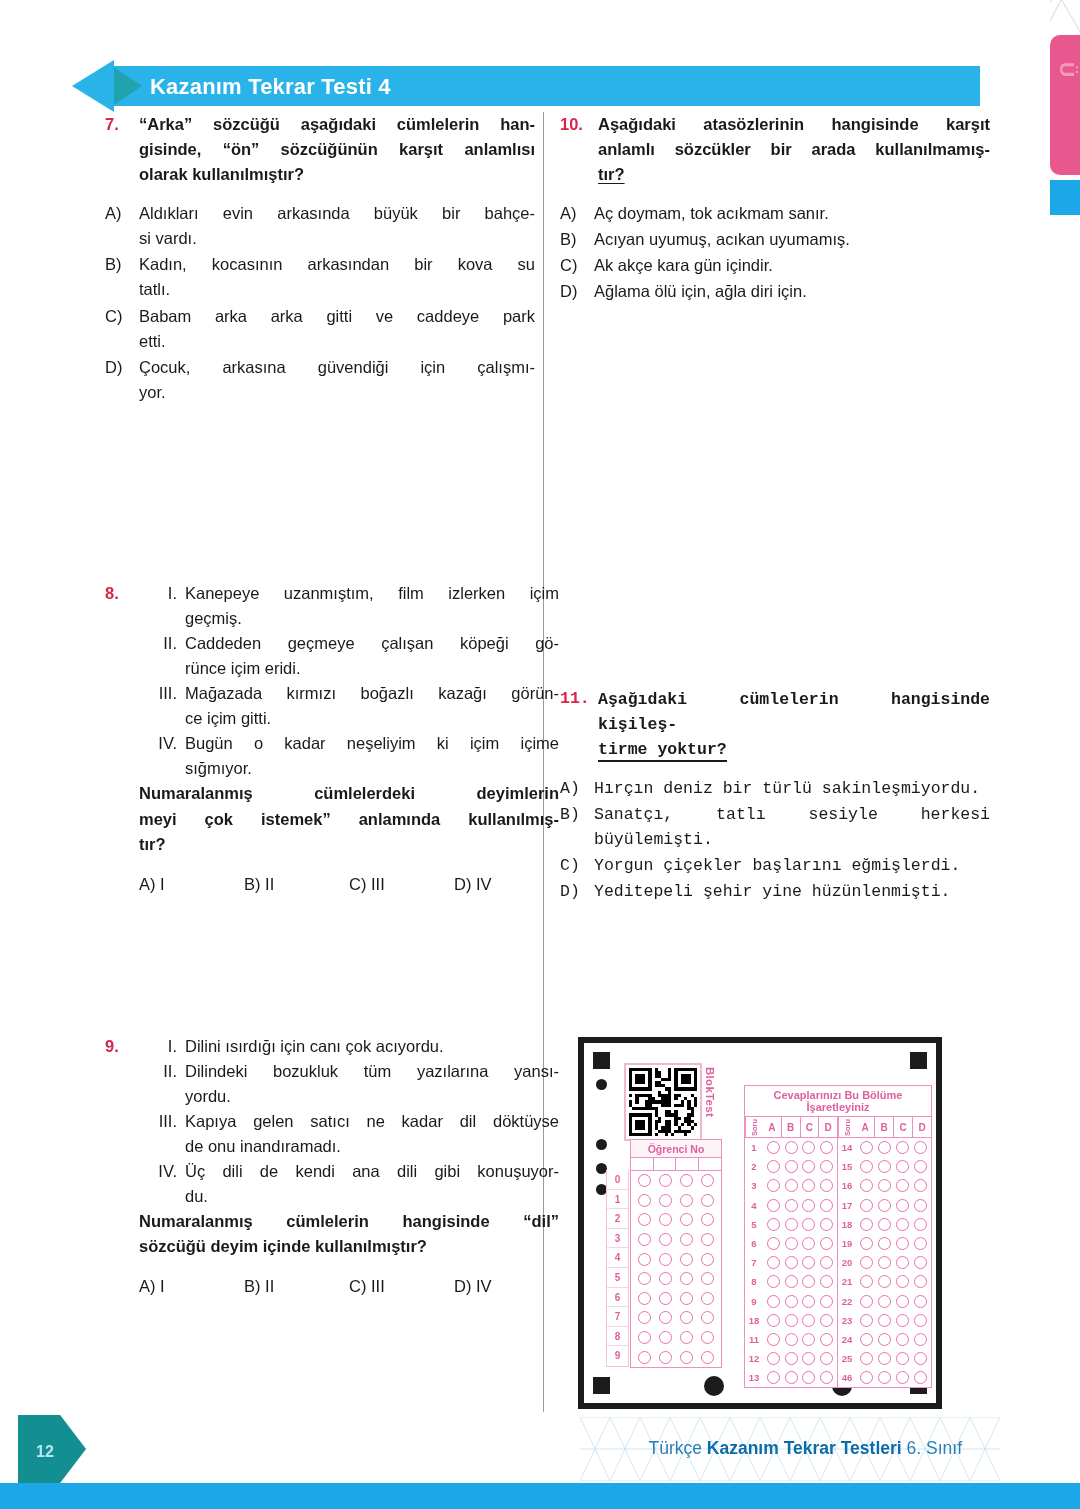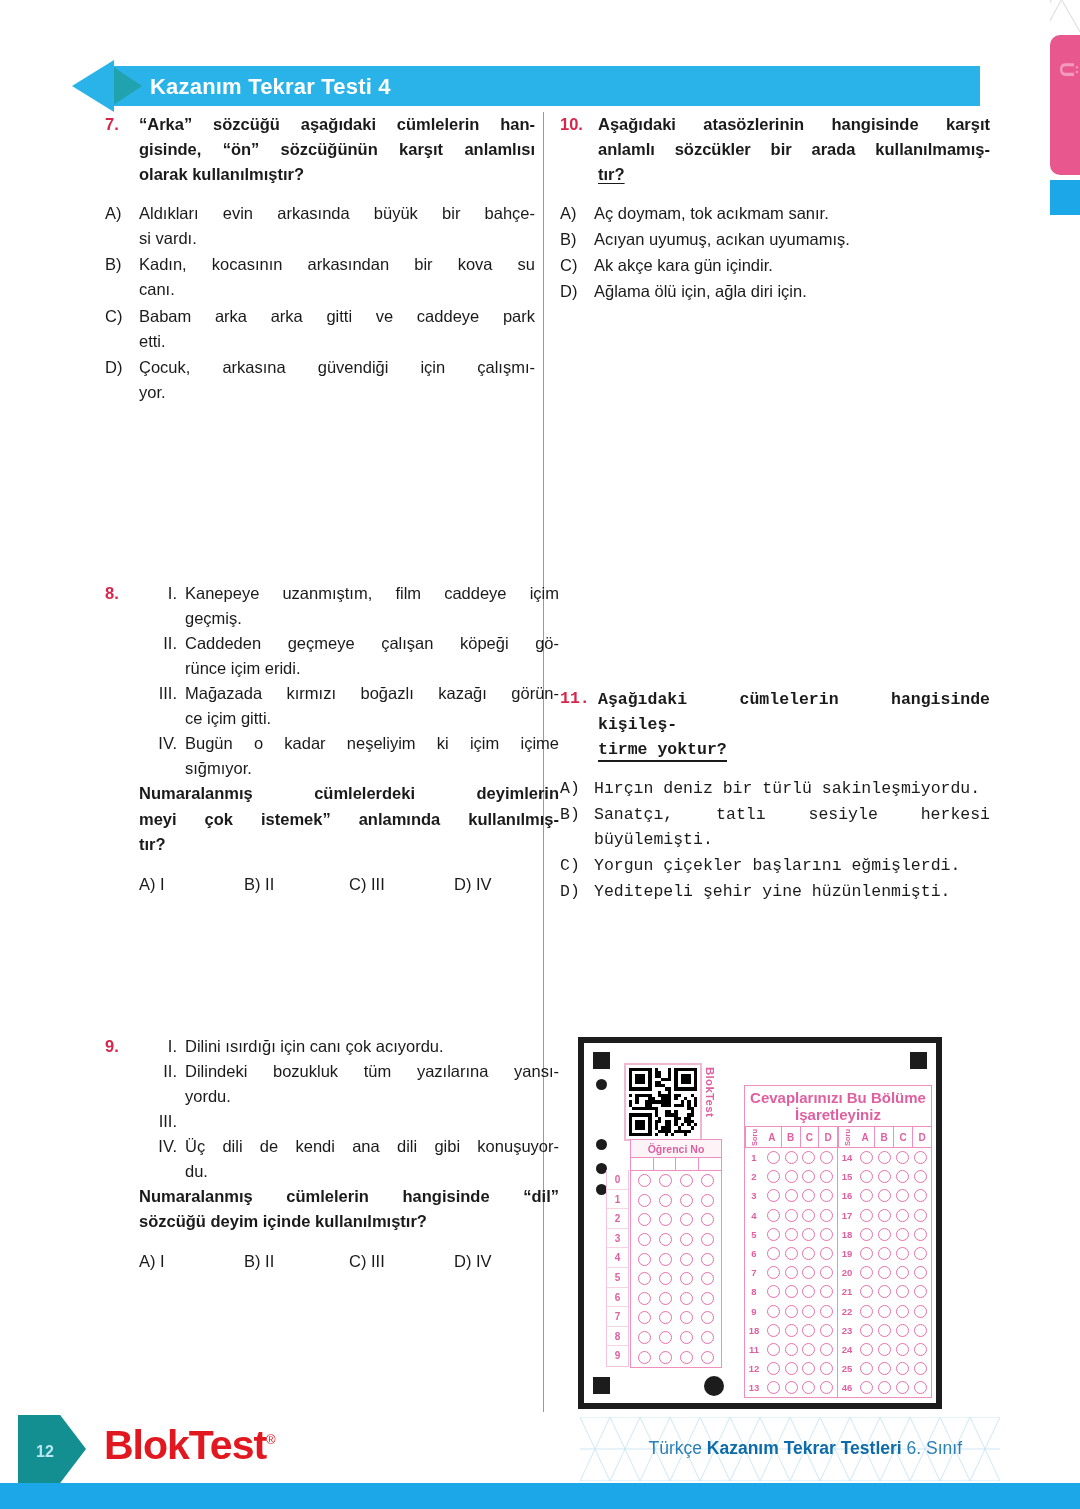--- a/index.html
+++ b/index.html
@@ -173,21 +173,21 @@
     color:#e05fa0; font-size:10px; font-weight:bold;
     border-bottom:1px solid #f6d4e4;
   }
   .digcol div:last-child { border-bottom:none; }
 
   .ansbox {
     position:absolute; left:160px; top:42px; width:188px;
     border:1.4px solid #ef8fc0; background:#fff;
   }
   .ans-title {
-    text-align:center; color:#e05fa0; font-size:15px; font-weight:bold;
+    text-align:center; color:#e05fa0; font-size:11px; font-weight:bold;
     padding:3px 0; border-bottom:1.4px solid #ef8fc0;
   }
   .ans-cols { display:flex; }
   .ans-col { width:50%; }
   .ans-col:first-child { border-right:1.4px solid #ef8fc0; }
   .ans-hdr { display:flex; border-bottom:1.4px solid #ef8fc0; height:21px; }
   .ans-hdr .soru {
     flex:0 0 18px; writing-mode: vertical-rl; transform: rotate(180deg);
     color:#e05fa0; font-size:7.5px; font-weight:bold;
     display:flex; align-items:center; justify-content:center;
@@ -270,21 +270,21 @@
           <div class="opt-key nb">A)</div>
           <div class="opt-txt">
             <div style="text-align-last:justify">Aldıkları evin arkasında büyük bir bahçe-</div>
             <div>si vardı.</div>
           </div>
         </div>
         <div class="opt">
           <div class="opt-key nb">B)</div>
           <div class="opt-txt">
             <div style="text-align-last:justify">Kadın, kocasının arkasından bir kova su</div>
-            <div>canı.</div>
+            <div>tatlı.</div>
           </div>
         </div>
         <div class="opt">
           <div class="opt-key nb">C)</div>
           <div class="opt-txt">
             <div style="text-align-last:justify">Babam arka arka gitti ve caddeye park</div>
             <div>etti.</div>
           </div>
         </div>
         <div class="opt">
@@ -298,21 +298,21 @@
     </div>
 
     <div class="q" style="margin-top:176px;">
       <div class="q-head">
         <div class="q-num">8.</div>
         <div style="flex:1">
           <div class="rl">
             <div class="rl-item">
               <div class="rl-num">I.</div>
               <div class="rl-txt">
-                <div style="text-align-last:justify">Kanepeye uzanmıştım, film caddeye içim</div>
+                <div style="text-align-last:justify">Kanepeye uzanmıştım, film izlerken içim</div>
                 <div>geçmiş.</div>
               </div>
             </div>
             <div class="rl-item">
               <div class="rl-num">II.</div>
               <div class="rl-txt">
                 <div style="text-align-last:justify">Caddeden geçmeye çalışan köpeği gö-</div>
                 <div>rünce içim eridi.</div>
               </div>
             </div>
@@ -359,20 +359,24 @@
             </div>
             <div class="rl-item">
               <div class="rl-num">II.</div>
               <div class="rl-txt">
                 <div style="text-align-last:justify">Dilindeki bozukluk tüm yazılarına yansı-</div>
                 <div>yordu.</div>
               </div>
             </div>
             <div class="rl-item">
               <div class="rl-num">III.</div>
+              <div class="rl-txt">
+                <div style="text-align-last:justify">Kapıya gelen satıcı ne kadar dil döktüyse</div>
+                <div>de onu inandıramadı.</div>
+              </div>
             </div>
             <div class="rl-item">
               <div class="rl-num">IV.</div>
               <div class="rl-txt">
                 <div style="text-align-last:justify">Üç dili de kendi ana dili gibi konuşuyor-</div>
                 <div>du.</div>
               </div>
             </div>
           </div>
           <div>
@@ -1306,22 +1310,19 @@
     <div class="footer-white"></div>
     <svg class="tri-pattern" viewBox="0 0 420 64">
       <g stroke="#7fc4e8" stroke-width="0.7" fill="none">
         <path d="M0 0 L30 64 L60 0 L90 64 L120 0 L150 64 L180 0 L210 64 L240 0 L270 64 L300 0 L330 64 L360 0 L390 64 L420 0"></path>
         <path d="M0 64 L30 0 L60 64 L90 0 L120 64 L150 0 L180 64 L210 0 L240 64 L270 0 L300 64 L330 0 L360 64 L390 0 L420 64"></path>
         <path d="M0 0 H420 M0 32 H420 M0 64 H420"></path>
       </g>
     </svg>
     <div class="pg-arrow"></div>
     <div class="pg-num">12</div>
-    <div class="brand">
-      <span>BlokTest</span><sup>®</sup>
-    </div>
     <div class="foot-right">
       <span>Türkçe </span><b>Kazanım Tekrar Testleri</b><span> 6. Sınıf</span>
     </div>
     <div class="footer-band"></div>
   </div>
 
 </div>
 
 </body></html>

